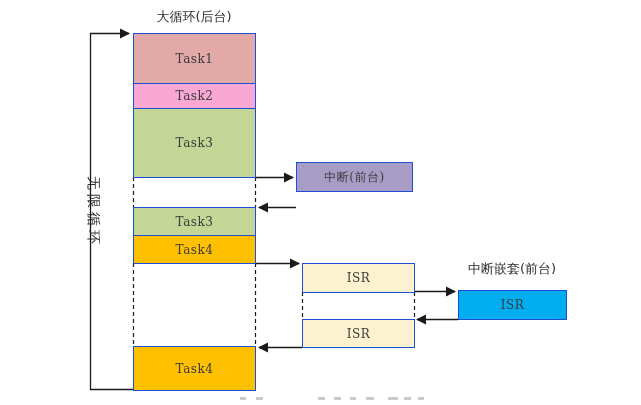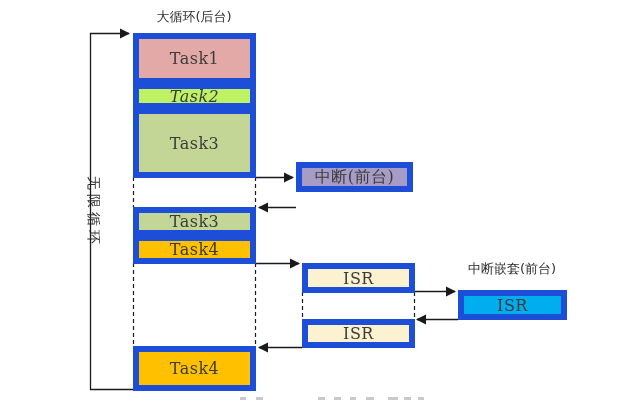--- a/index.html
+++ b/index.html
@@ -2,23 +2,23 @@
 <html><head>
 <meta charset="utf-8">
 <style>
   html,body{margin:0;padding:0;}
   #stage{
     position:relative;width:641px;height:405px;background:#ffffff;
     font-family:"DejaVu Serif","Liberation Serif",serif;
     color:#3b3b3b;overflow:hidden;
   }
   .box{
-    position:absolute;box-sizing:border-box;border:6px solid #1d4ed8;
+    position:absolute;box-sizing:border-box;border:1px solid #1d4ed8;
     display:flex;align-items:center;justify-content:center;
-    font-size:16px;letter-spacing:0.5px;
+    font-size:12px;letter-spacing:0.5px;
   }
   .heading{
     position:absolute;text-align:center;font-size:13px;color:#2f2f2f;
     font-family:"DejaVu Sans","Liberation Sans",sans-serif;
   }
   .side-label{
     position:absolute;font-size:14px;color:#2f2f2f;background:#ffffff;
     font-family:"DejaVu Sans","Liberation Sans",sans-serif;
     transform:rotate(90deg);transform-origin:center center;
     white-space:nowrap;padding:1px 3px;letter-spacing:4px;
@@ -60,21 +60,21 @@
 
     <line x1="255" y1="263.5" x2="299" y2="263.5" stroke="#1a1a1a" stroke-width="1.3" marker-end="url(#ar)"></line>
 
     <line x1="414" y1="291.5" x2="455" y2="291.5" stroke="#1a1a1a" stroke-width="1.3" marker-end="url(#ar)"></line>
     <line x1="458" y1="319.5" x2="417" y2="319.5" stroke="#1a1a1a" stroke-width="1.3" marker-end="url(#ar)"></line>
 
     <line x1="302" y1="347.5" x2="259" y2="347.5" stroke="#1a1a1a" stroke-width="1.3" marker-end="url(#ar)"></line>
   </svg>
 
   <div class="box" style="left: 133px; top: 33px; width: 123px; height: 51px; background-color: rgb(226, 169, 167);">Task1</div>
-  <div class="box" style="left: 133px; top: 83px; width: 123px; height: 26px; background-color: #bef264; font-style: italic;">Task2</div>
+  <div class="box" style="left: 133px; top: 83px; width: 123px; height: 26px; background-color: #f9a8d4;">Task2</div>
   <div class="box" style="left: 133px; top: 108px; width: 123px; height: 70px; background-color: rgb(195, 214, 150);">Task3</div>
   <div class="box" style="left: 133px; top: 207px; width: 123px; height: 29px; background-color: rgb(195, 214, 150);">Task3</div>
   <div class="box" style="left: 133px; top: 235px; width: 123px; height: 29px; background-color: rgb(255, 192, 0);">Task4</div>
   <div class="box" style="left: 133px; top: 346px; width: 123px; height: 45px; background-color: rgb(255, 192, 0);">Task4</div>
 
   <div class="box" style="left: 296px; top: 162px; width: 117px; height: 30px; background-color: rgb(167, 156, 198);">中断(前台)</div>
 
   <div class="box" style="left: 302px; top: 263px; width: 113px; height: 30px; background-color: rgb(253, 242, 207);">ISR</div>
   <div class="box" style="left: 302px; top: 319px; width: 113px; height: 29px; background-color: rgb(253, 242, 207);">ISR</div>
 

